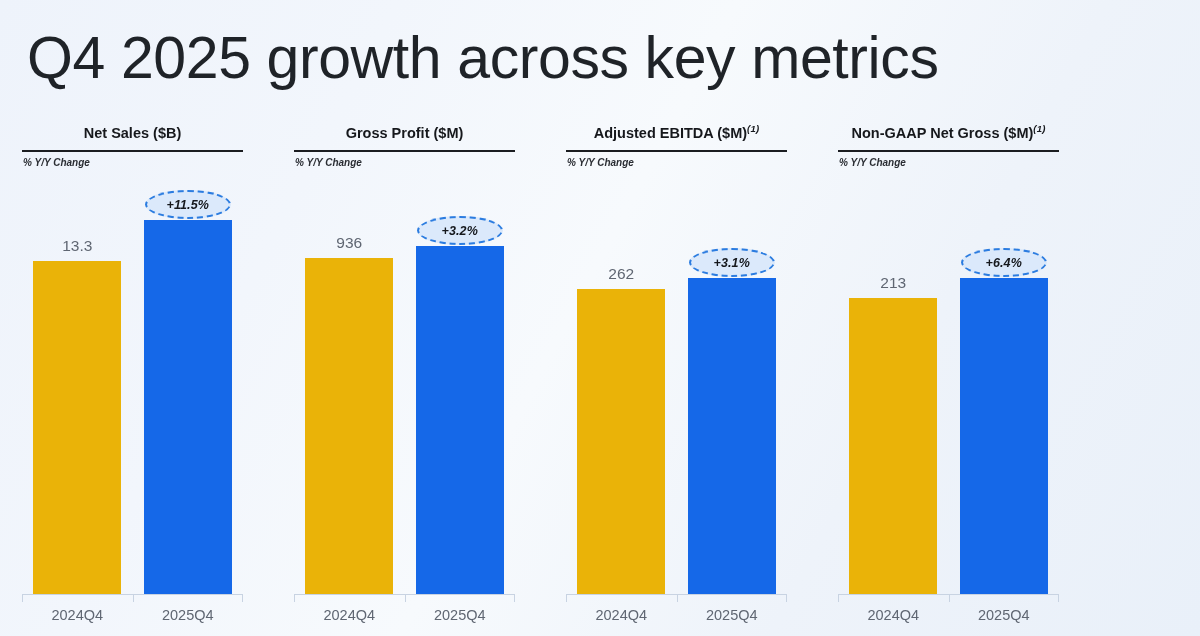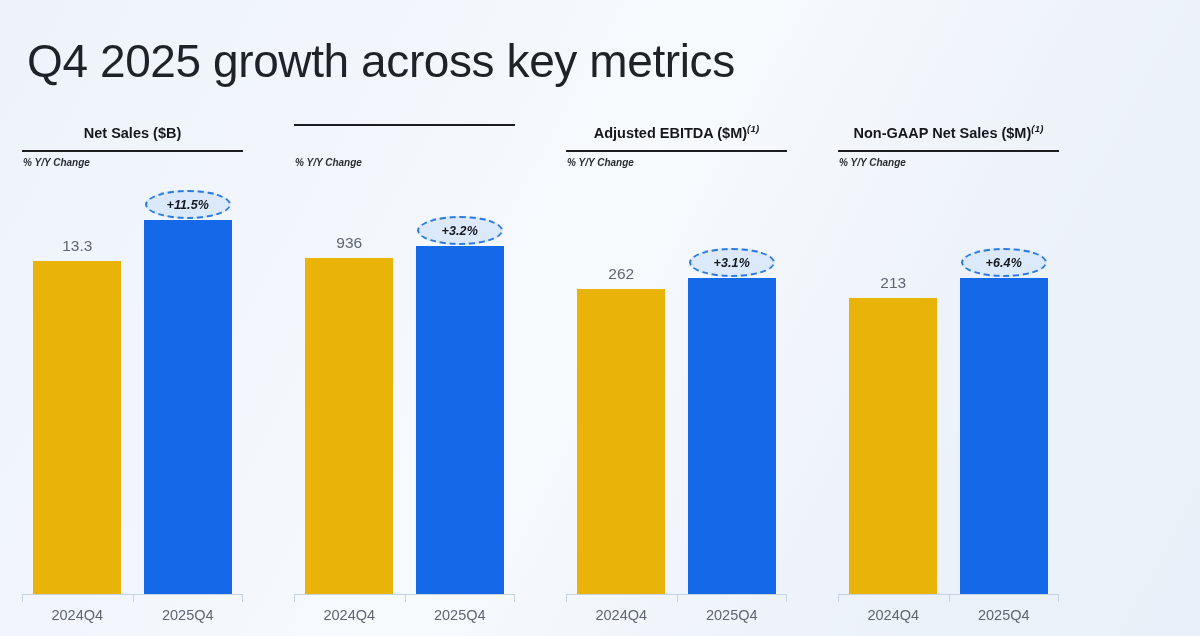--- a/index.html
+++ b/index.html
@@ -20,22 +20,22 @@
         #eef3fa 72%,
         #e9f0f9 100%);
     color: #222;
     position: relative;
   }
 
   
   .slide-title {
     position: absolute;
     left: 27px;
-    top: 34px;
-    font-size: 46px;
+    top: 24px;
+    font-size: 59px;
     font-weight: 300;
     letter-spacing: -0.4px;
     color: #1f2328;
     white-space: nowrap;
   }
 
   
   .panels {
     position: absolute;
     left: 0;
@@ -234,20 +234,23 @@
         <div class="cat-labels">
           <div class="cat-label">2024Q4</div>
           <div class="cat-label">2025Q4</div>
         </div>
       </div>
     </div>
   </div>
 
   <div class="panel">
     <div class="panel-inner">
+      <div class="panel-header">
+        <span>Gross Profit ($M)</span><span class="sup"></span>
+      </div>
       <div class="panel-rule"></div>
       <div class="yy-label">% Y/Y Change</div>
 
       <div class="plot">
         <div class="axis-line"></div>
         <div class="axis-tick t0"></div>
         <div class="axis-tick t1"></div>
         <div class="axis-tick t2"></div>
 
         <div class="bars">
@@ -304,21 +307,21 @@
           <div class="cat-label">2024Q4</div>
           <div class="cat-label">2025Q4</div>
         </div>
       </div>
     </div>
   </div>
 
   <div class="panel">
     <div class="panel-inner">
       <div class="panel-header">
-        <span>Non-GAAP Net Sales ($M)</span><span class="sup">(1)</span>
+        <span>Non-GAAP Net Gross ($M)</span><span class="sup">(1)</span>
       </div>
       <div class="panel-rule"></div>
       <div class="yy-label">% Y/Y Change</div>
 
       <div class="plot">
         <div class="axis-line"></div>
         <div class="axis-tick t0"></div>
         <div class="axis-tick t1"></div>
         <div class="axis-tick t2"></div>
 

